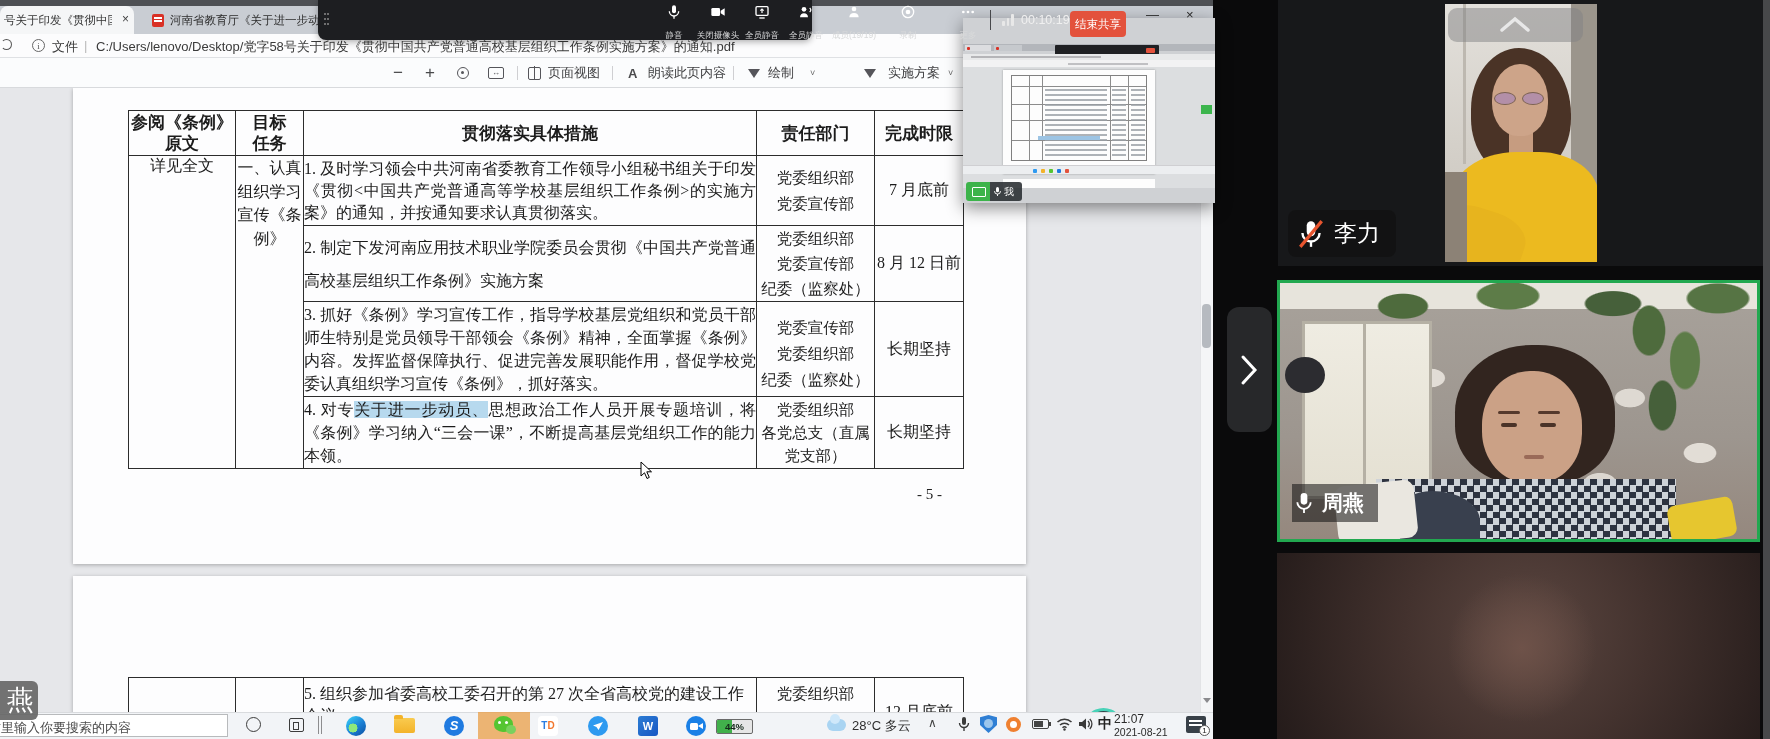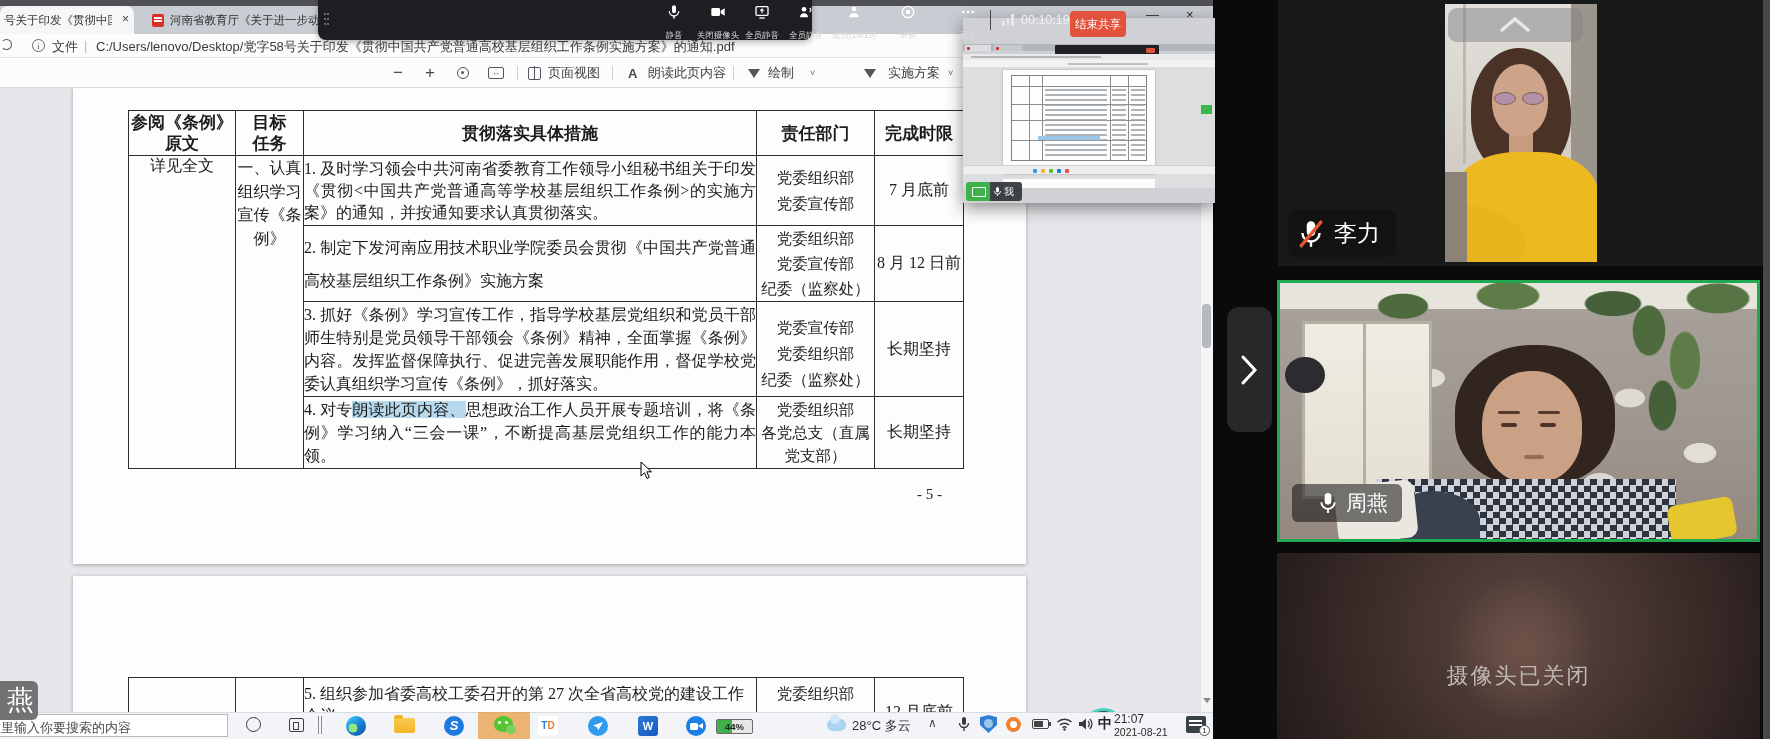--- a/index.html
+++ b/index.html
@@ -162,21 +162,21 @@
 #collapse { left:1227px; top:307px; width:45px; height:125px; background:#27282a; border-radius:12px; z-index:5; }
 #collapse svg { position:absolute; left:12px; top:46px; }
 .tile { position:absolute; overflow:hidden; }
 #tile1 { left:1278px; top:0; width:485px; height:266px; background:#17181a; }
 #tile2 { left:1277px; top:280px; width:483px; height:262px; border:3px solid #22a850; background:#9d968f; }
 #tile3 { left:1277px; top:553px; width:483px; height:186px; background:radial-gradient(circle at 52% 42%, #5b4640 0%, #43322e 45%, #241b1a 100%); }
 #chevup { position:absolute; left:170px; top:8px; width:135px; height:34px; background:rgba(130,130,132,.5); border-radius:9px; }
 #chevup svg { position:absolute; left:50px; top:7px; }
 .namelabel { position:absolute; display:flex; align-items:center; background:rgba(16,16,16,.72); border-radius:8px; color:#fff; }
 #label1 { left:10px; top:210px; height:47px; padding:0 16px 0 10px; gap:10px; font-size:23px; }
-#label2 { left:12px; top:201px; height:38px; padding:0 14px 0 26px; gap:8px; font-size:21px; background:rgba(16,16,16,.55); border-radius:6px; }
+#label2 { left:12px; top:201px; height:38px; padding:0 14px 0 2px; gap:8px; font-size:21px; background:rgba(16,16,16,.55); border-radius:0;font-weight:bold; }
 #cam-off { position:absolute; left:0; top:108px; width:100%; text-align:center; font-size:22px; color:#beb8b5; letter-spacing:2px; }
 #rstrip { left:1763px; top:0; width:7px; height:739px; background:#47484a; }
 
 
 #photo1 { position:absolute; left:167px; top:4px; width:152px; height:258px; background:linear-gradient(180deg,#e3e0db 0%, #d4d0c9 55%, #c9c4bd 100%); overflow:hidden; }
 #photo1 .wallline { position:absolute; left:18px; top:0; width:3px; height:160px; background:#bdb8b0; }
 #photo1 .doorr { position:absolute; right:0; top:0; width:26px; height:190px; background:#9b958c; }
 #photo1 .hair { position:absolute; left:26px; top:44px; width:100px; height:128px; background:#4a3326; border-radius:48% 52% 45% 45%; }
 #photo1 .face { position:absolute; left:47px; top:60px; width:56px; height:72px; background:#cda489; border-radius:50% 50% 46% 46%; }
 #photo1 .glasses { position:absolute; left:49px; top:88px; width:52px; height:13px; }
@@ -318,21 +318,21 @@
             <td class="deadline">8 月 12 日前</td>
           </tr>
           <tr style="height:95px;">
             <td class="measure" style="line-height:23px;">3. 抓好《条例》学习宣传工作，指导学校基层党组织和党员干部师生特别是党员领导干部领会《条例》精神，全面掌握《条例》内容。发挥监督保障执行、促进完善发展职能作用，督促学校党委认真组织学习宣传《条例》，抓好落实。</td>
             <td class="dept" style="line-height:26px;padding-top:10px;">党委宣传部
 党委组织部
 纪委（监察处）</td>
             <td class="deadline">长期坚持</td>
           </tr>
           <tr style="height:72px;">
-            <td class="measure" style="line-height:23px;"><span>4. 对专</span><span class="hl">朗读此页内容、</span><span>思想政治工作人员开展专题培训，将《条例》学习纳入“三会一课”，不断提高基层党组织工作的能力本领。</span></td>
+            <td class="measure" style="line-height:23px;"><span>4. 对专</span><span class="hl">关于进一步动员、</span><span>思想政治工作人员开展专题培训，将《条例》学习纳入“三会一课”，不断提高基层党组织工作的能力本领。</span></td>
             <td class="dept" style="line-height:23px;">党委组织部
 各党总支（直属
 党支部）</td>
             <td class="deadline">长期坚持</td>
           </tr>
         </tbody>
           </table>
         <span class="abs pageno" style="left:844px;top:398px;">- 5 -</span>
       </div>
 
@@ -608,18 +608,17 @@
           <rect x="8" y="2" width="8" height="14" rx="4" fill="#fff"></rect>
           <path d="M4 13a8 8 0 0 0 16 0" stroke="#fff" stroke-width="2.2" fill="none"></path>
           <line x1="12" y1="21" x2="12" y2="26" stroke="#fff" stroke-width="2.2"></line>
         </svg>
       <span>周燕</span>
     </div>
   </div>
 
   <div id="tile3" class="tile abs">
     <div id="photo3face"></div>
-    <div id="cam-off">摄像头已关闭</div>
   </div>
 
   <div id="rstrip" class="abs"></div>
 
 </div>
 
 </body></html>

